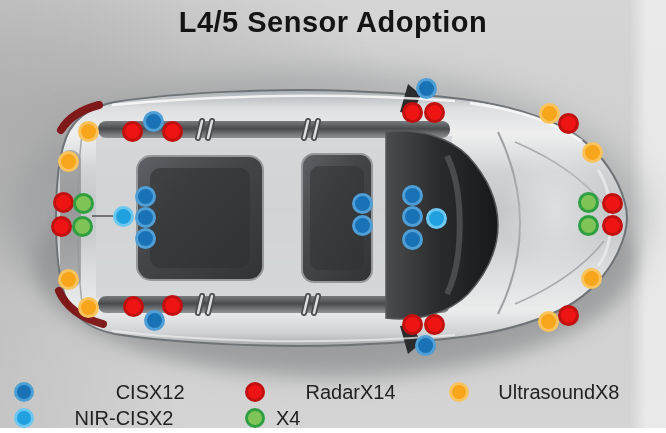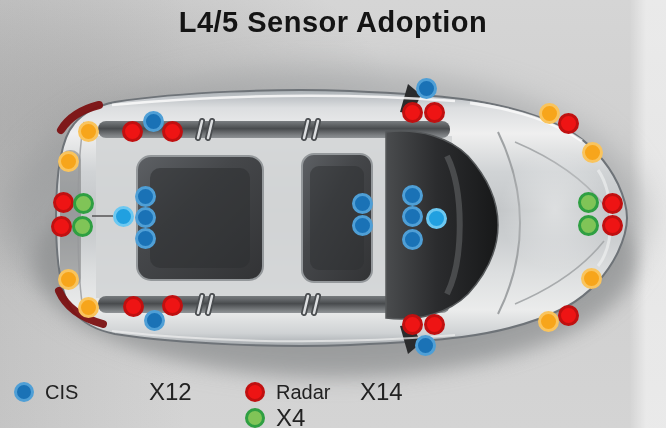--- a/index.html
+++ b/index.html
@@ -17,30 +17,30 @@
     position:absolute; top:6px; left:0; width:100%; text-align:center;
     font-size:29px; font-weight:bold; letter-spacing:.5px; color:#141414;
   }
   svg.car{ position:absolute; left:0; top:0; }
   .sensor-layer{ position:absolute; left:0; top:0; width:666px; height:433px; }
   .dot{
     position:absolute; width:15px; height:15px; border:3px solid;
     border-radius:50%; box-sizing:content-box;
   }
   .legend{ position:absolute; left:0; top:0; width:666px; height:433px; }
-  .li{ position:absolute; height:26px; display:flex; align-items:center; }
+  .li{ position:absolute; height:26px; display:flex; align-items:center;text-align:right; }
   .r1{ top:379px; } .r2{ top:405px; }
   .c1{ left:14px; } .c2{ left:245px; } .c3{ left:449px; }
   .ldot{
     display:inline-block; width:14px; height:14px; border:3px solid;
     border-radius:50%; margin-right:11px; box-sizing:content-box; flex:0 0 auto;
   }
   .llabel{ font-size:20px; color:#222; display:inline-block; }
   .w1{ width:104px; } .w2{ width:84px; } .w3{ width:115px; }
-  .lcount{ font-size:24px; color:#222; }
+  .lcount{ font-size:20px; color:#222; }
 </style>
 </head>
 <body>
 
 <div class="stage">
 
   <svg class="car" width="666" height="433" viewBox="0 0 666 433">
     <defs>
       <filter id="b18" x="-40%" y="-40%" width="180%" height="180%">
           <feGaussianBlur stdDeviation="16"></feGaussianBlur>
@@ -202,19 +202,29 @@
     <div class="li r1 c1">
       <span class="ldot" style="background: rgb(26, 114, 182); border-color: rgb(79, 159, 214);"></span>
       <span class="llabel w1">CIS</span>
       <span class="lcount">X12</span>
     </div>
     <div class="li r1 c2">
       <span class="ldot" style="background: rgb(238, 20, 20); border-color: rgb(192, 16, 16);"></span>
       <span class="llabel w2">Radar</span>
       <span class="lcount">X14</span>
     </div>
+    <div class="li r1 c3">
+      <span class="ldot" style="background: rgb(247, 165, 27); border-color: rgb(249, 196, 94);"></span>
+      <span class="llabel w3">Ultrasound</span>
+      <span class="lcount">X8</span>
+    </div>
+    <div class="li r2 c1">
+      <span class="ldot" style="background: rgb(33, 160, 224); border-color: rgb(108, 200, 241);"></span>
+      <span class="llabel w1">NIR-CIS</span>
+      <span class="lcount">X2</span>
+    </div>
     <div class="li r2 c2">
       <span class="ldot" style="background: rgb(128, 196, 87); border-color: rgb(47, 159, 66);"></span>
       <span class="lcount">X4</span>
     </div>
   </div>
 
 </div>
 
 </body></html>

